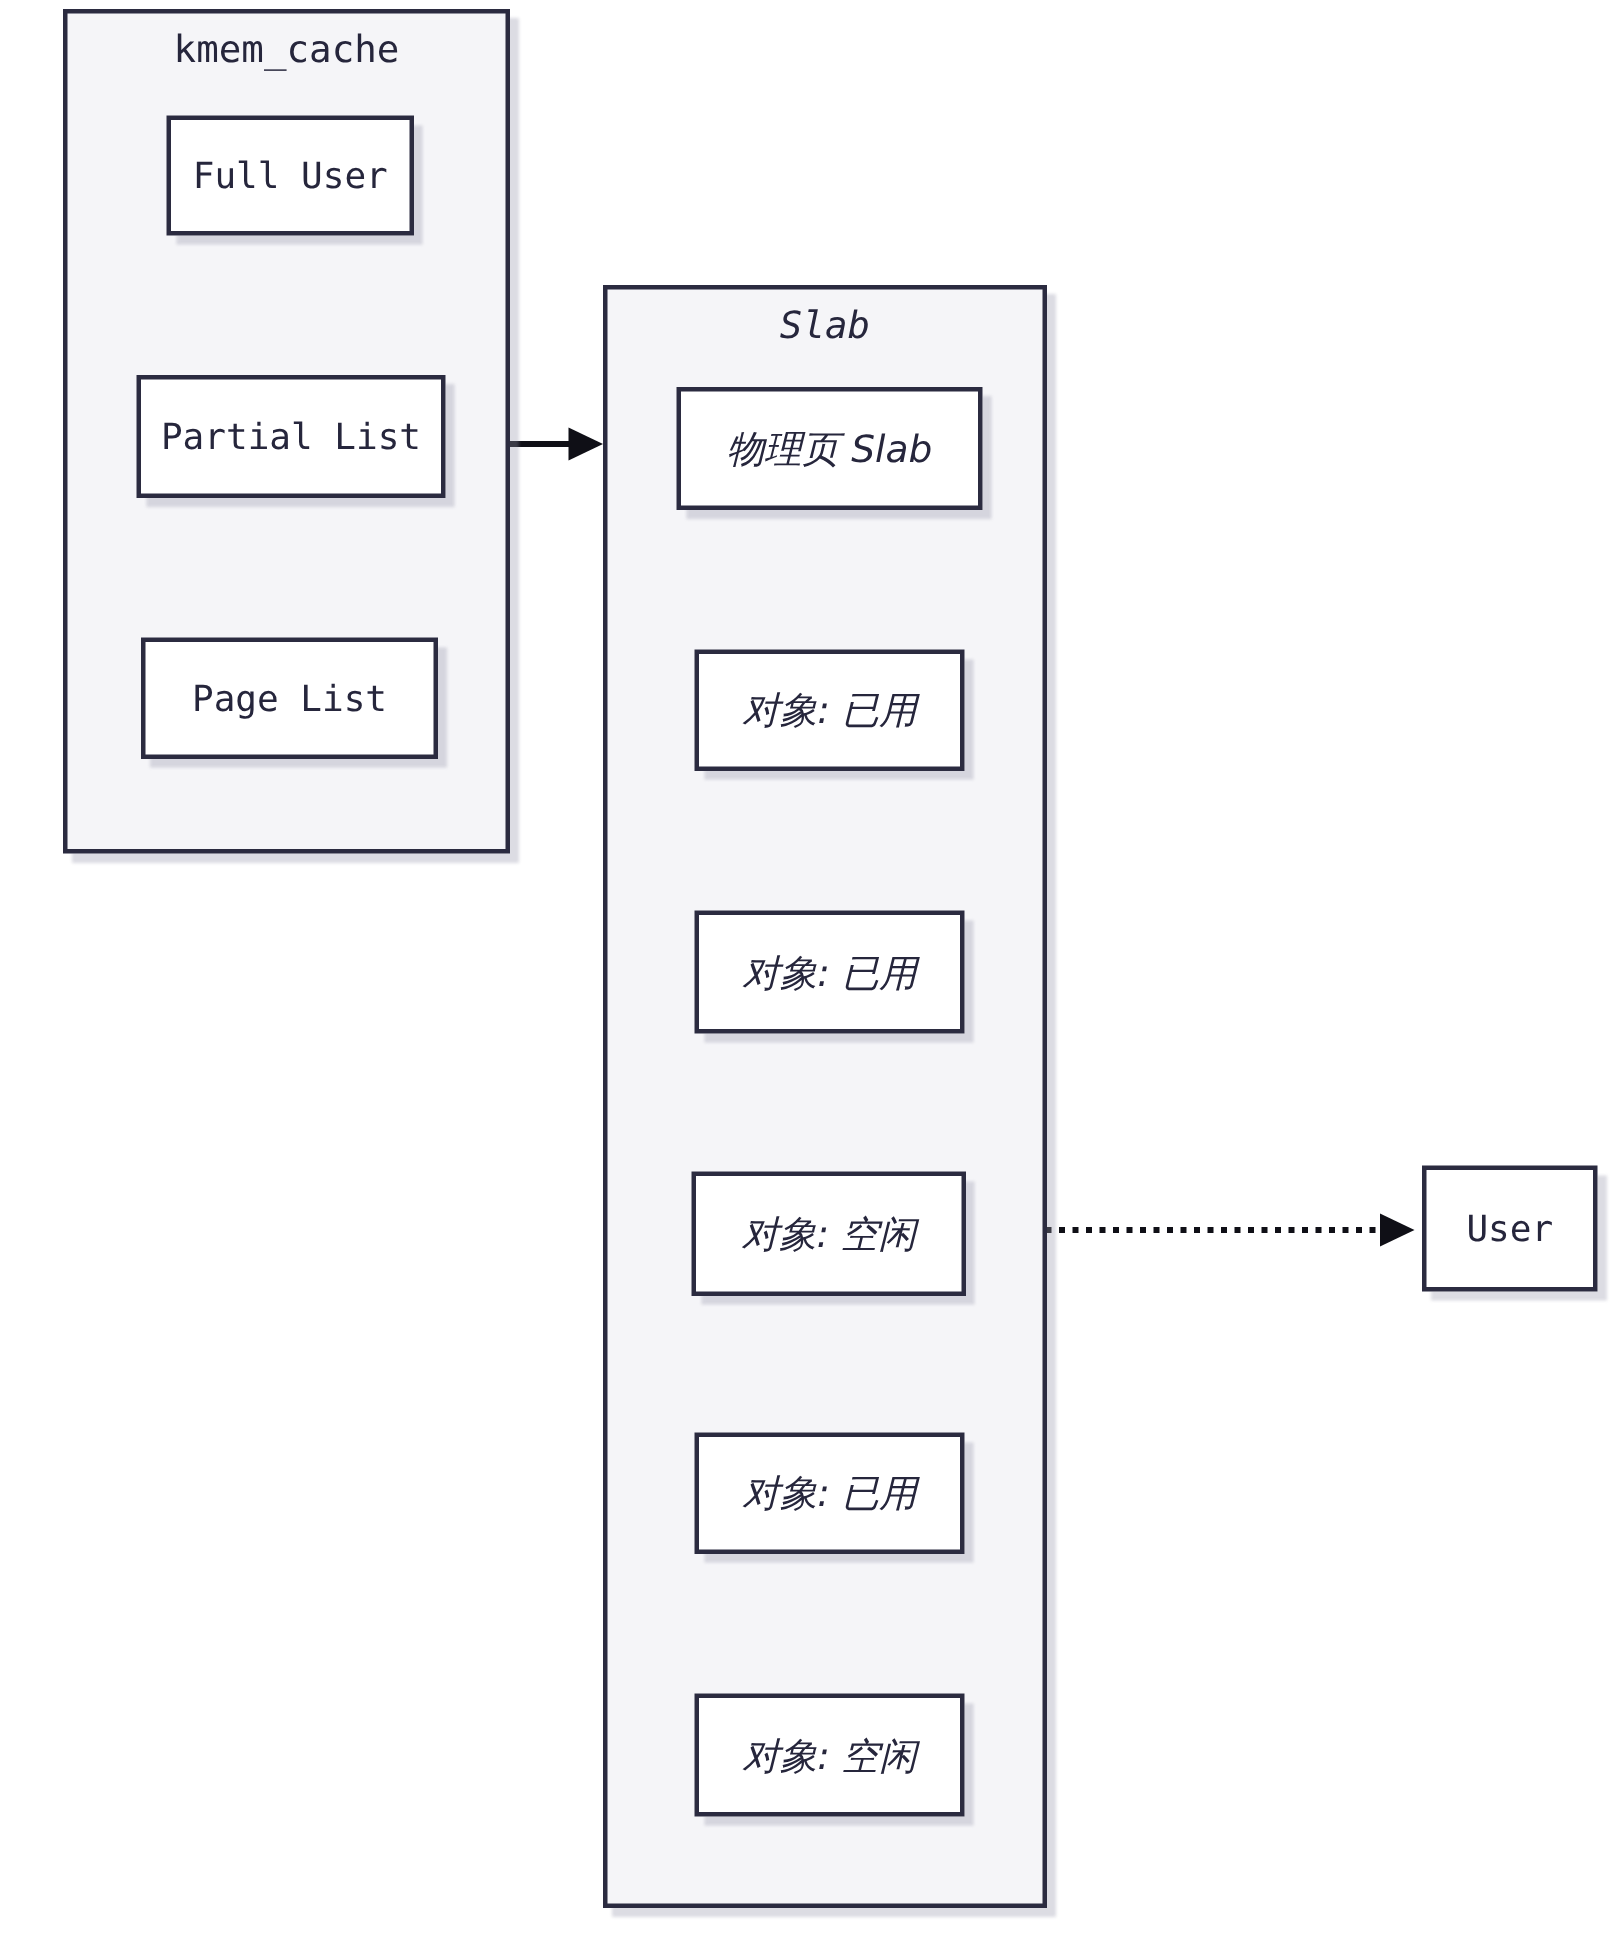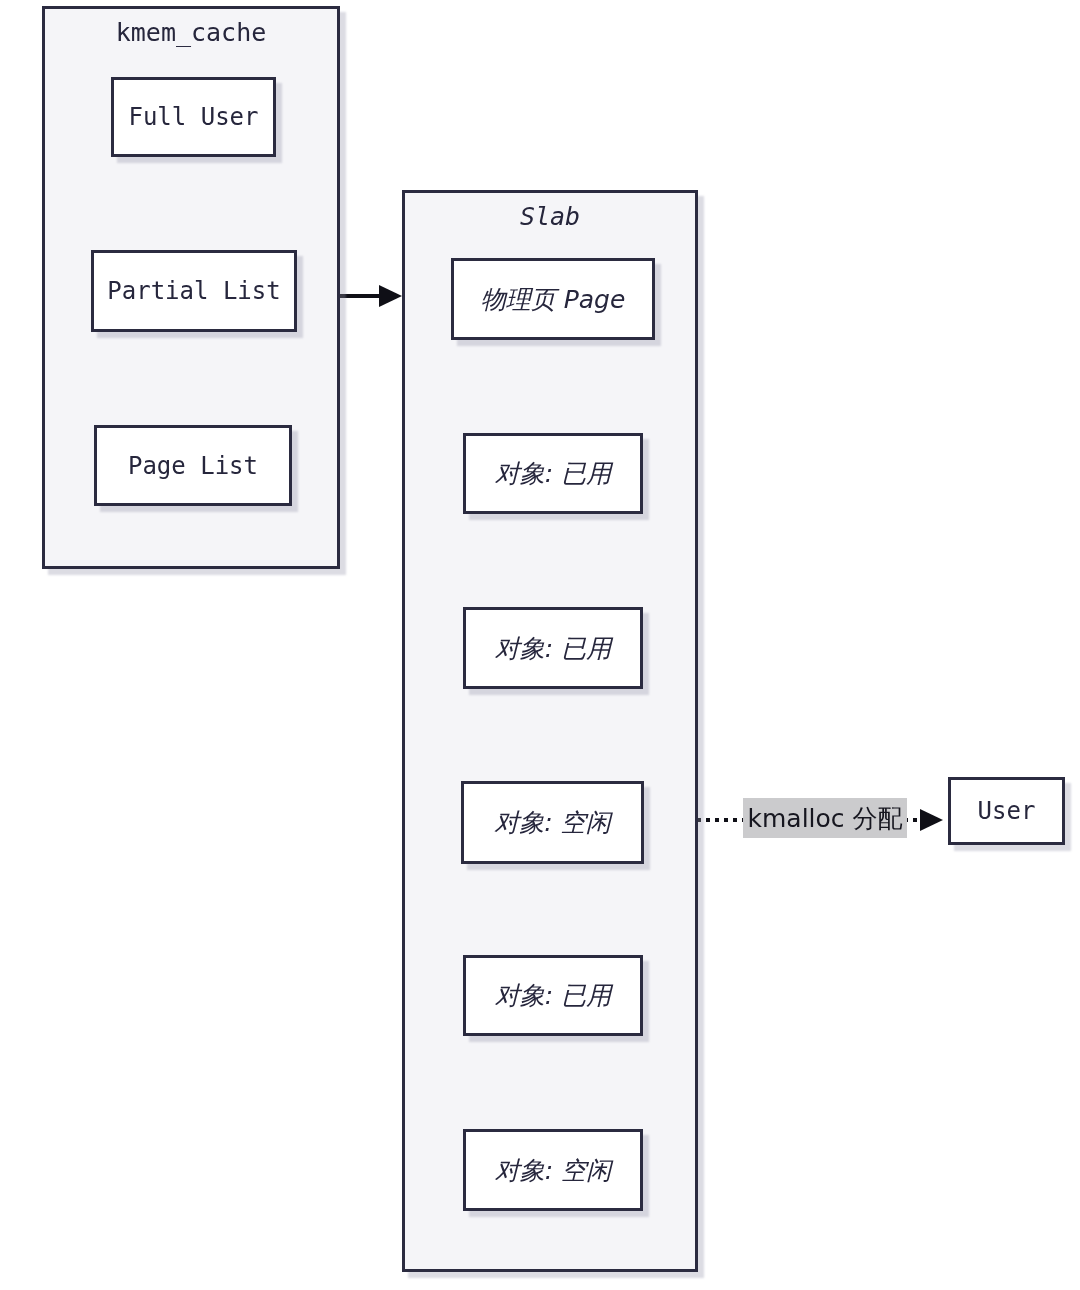--- a/index.html
+++ b/index.html
@@ -95,40 +95,37 @@
       <span>Partial List</span>
     </div>
     <div class="node" style="left:49px;top:416px;width:198px;height:81px;">
       <span>Page List</span>
     </div>
   </div>
 
   <div class="container" style="left:402px;top:190px;width:296px;height:1082px;font-style:italic;">
     <div class="container-title">Slab</div>
     <div class="node cjk" style="left:46px;top:65px;width:204px;height:82px;">
-      <span>物理页 Page</span>
+      <span>物理页 Slab</span>
     </div>
     <div class="node cjk" style="left:58px;top:240px;width:180px;height:81px;">
       <span>对象: 已用</span>
     </div>
     <div class="node cjk" style="left:58px;top:414px;width:180px;height:82px;">
       <span>对象: 已用</span>
     </div>
     <div class="node cjk" style="left:56px;top:588px;width:183px;height:83px;">
       <span>对象: 空闲</span>
     </div>
     <div class="node cjk" style="left:58px;top:762px;width:180px;height:81px;">
       <span>对象: 已用</span>
     </div>
     <div class="node cjk" style="left:58px;top:936px;width:180px;height:82px;">
       <span>对象: 空闲</span>
     </div>
   </div>
 
-  <div class="node" style="left:948px;top:777px;width:117px;height:68px;">
+  <div class="node" style="left:948px;top:777px;width:117px;height:84px;">
     <span>User</span>
   </div>
 
-  <div class="edge-label cjk">
-    <span>kmalloc 分配</span>
-  </div>
 
 </div>
 
 </body></html>

